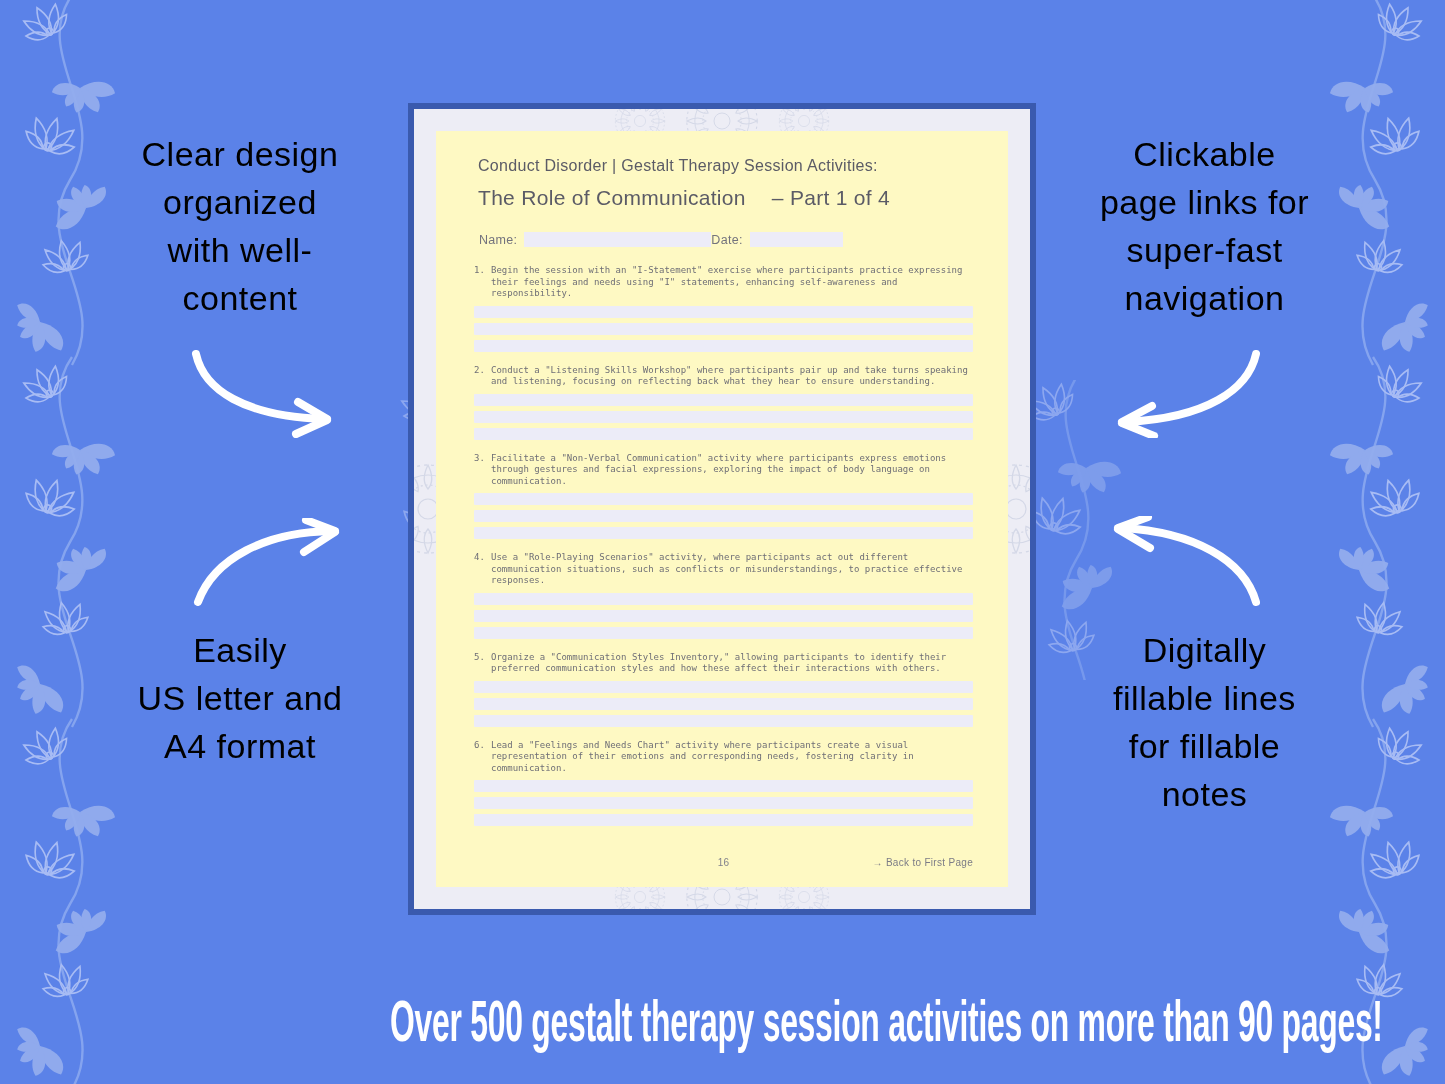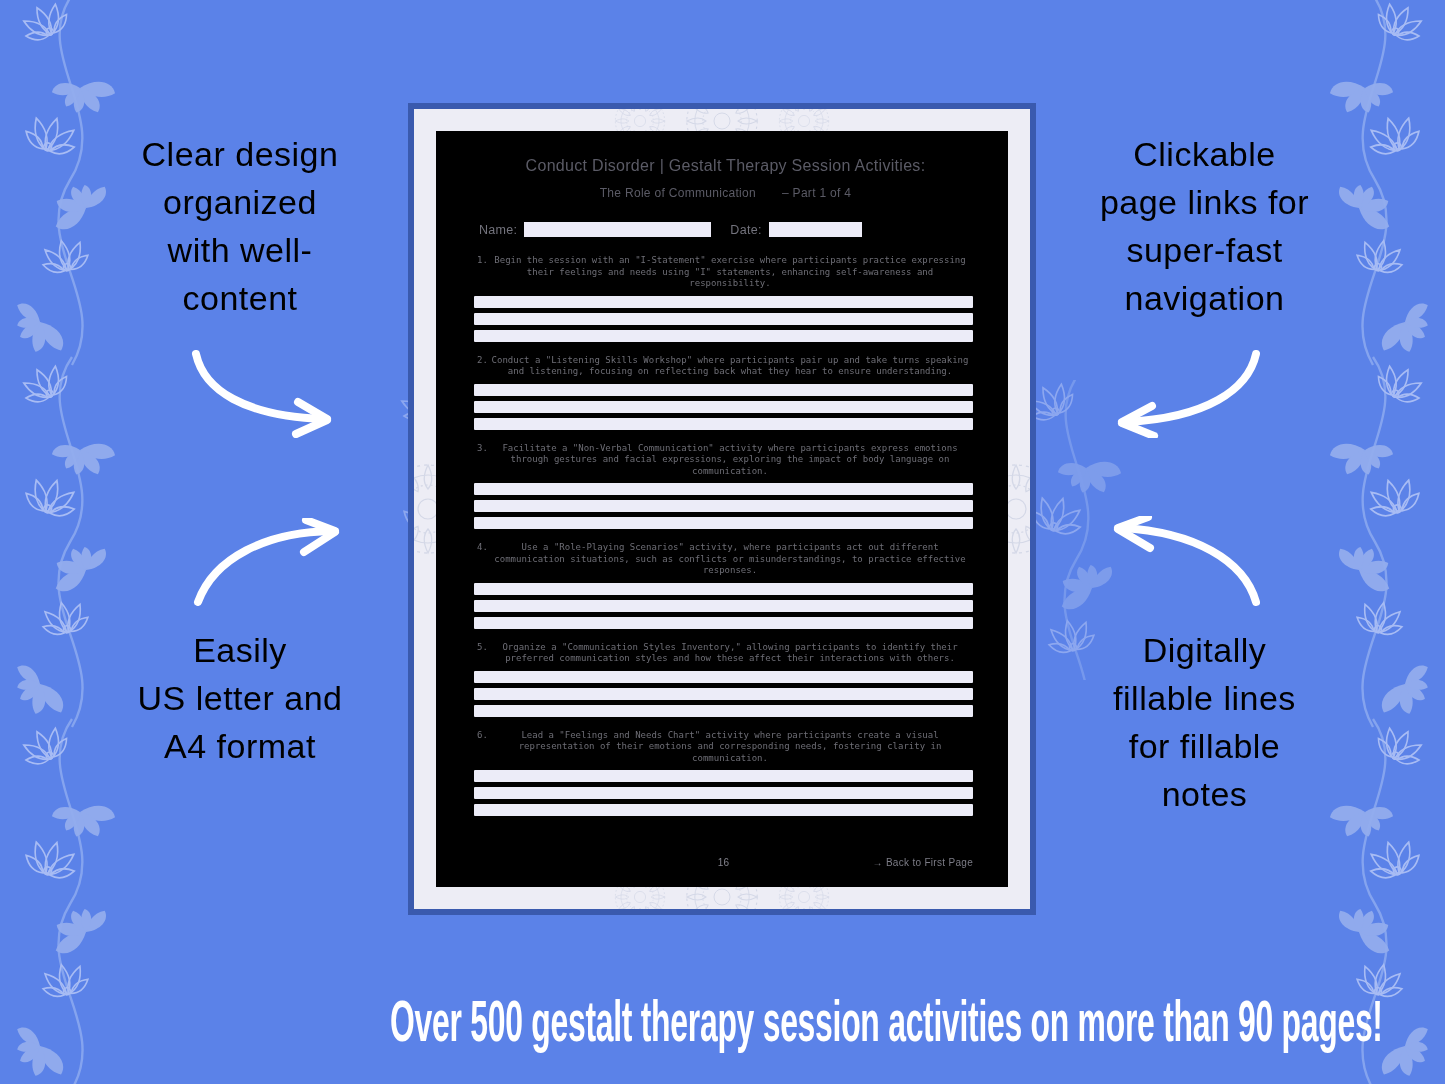--- a/index.html
+++ b/index.html
@@ -19,32 +19,32 @@
     box-sizing:border-box;border:6px solid #3a5aae;background:#ededf5;
     overflow:hidden;z-index:2;
   }
   .ornament{position:absolute;stroke:#d4d8e7;fill:none;}
   .orn-top{left:50%;margin-left:-150px;top:-38px;}
   .orn-bottom{left:50%;margin-left:-150px;bottom:-38px;}
   .orn-left{left:-36px;top:50%;margin-top:-80px;}
   .orn-right{right:-36px;top:50%;margin-top:-80px;}
   .page{
     position:absolute;left:22px;top:22px;right:22px;bottom:22px;
-    background:#000000;z-index:3;
-    box-sizing:border-box;padding:26px 35px 0 38px;text-align:center;
+    background:#fef9c3;z-index:3;
+    box-sizing:border-box;padding:26px 35px 0 38px;
   }
   .ws-header{margin-left:4px;}
   .ws-title{font-size:16px;color:#5b5b66;letter-spacing:.3px;}
-  .ws-subtitle{font-size:12px;color:#5b5b66;letter-spacing:.3px;margin-top:11px;}
+  .ws-subtitle{font-size:21px;color:#5b5b66;letter-spacing:.3px;margin-top:11px;}
   .ws-subtitle .part{margin-left:26px;}
   .name-row{display:flex;align-items:center;margin:22px 0 18px 5px;}
   .field-label{font-size:12.5px;color:#73737d;letter-spacing:.3px;}
   .field-box{height:15px;background:#edecf8;margin-left:7px;border:none;}
   .name-box{width:187px;}
-  .date-label{margin-left:19px;}
+  .date-label{}
   .date-box{width:93px;}
   .items{}
   .item{margin-bottom:13px;}
   .item-text{display:flex;font-family:"DejaVu Sans Mono","Liberation Mono",monospace;
     font-size:9px;line-height:11.5px;color:#6e6e76;}
   .item-text .num{flex:none;width:17px;}
   .item-text .txt{max-width:478px;}
   .bars{margin-top:6px;}
   .bar{height:12px;background:#ececf8;border-radius:1px;margin-bottom:5px;}
   .ws-footer{

